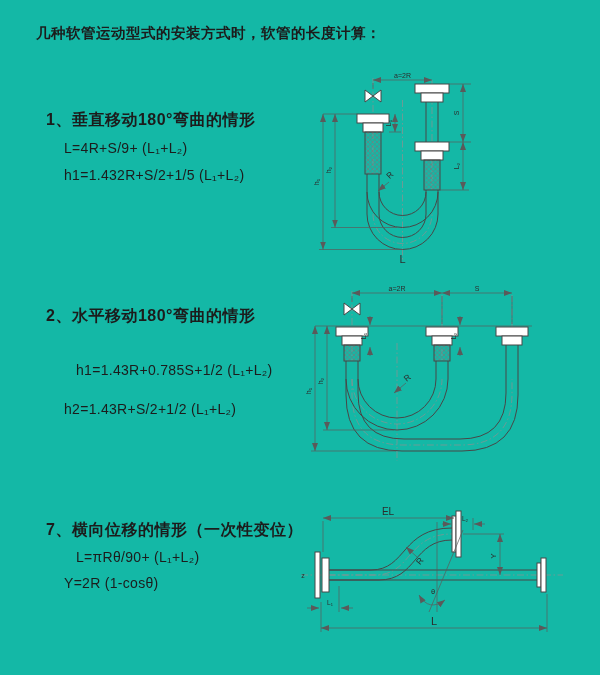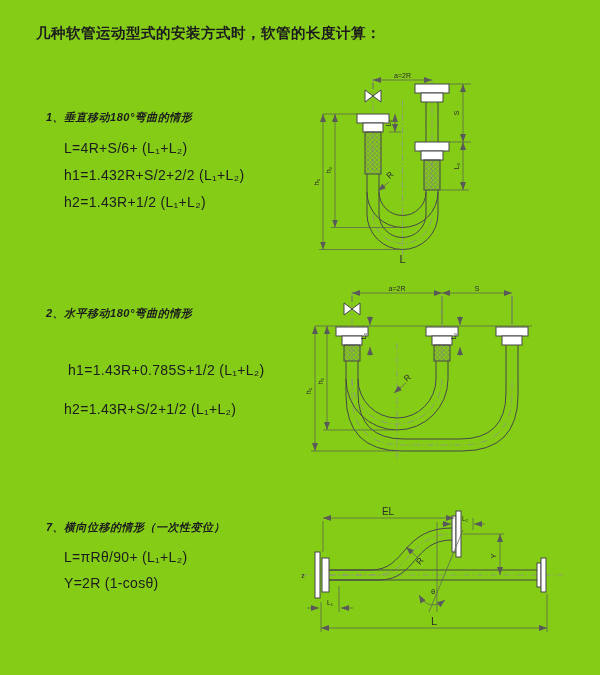--- a/index.html
+++ b/index.html
@@ -1,45 +1,44 @@
 <!DOCTYPE html>
 <html><head>
 <meta charset="utf-8">
 <style>
   html,body{margin:0;padding:0;background:#ffffff;}
-  .page{position:relative;width:600px;height:675px;background:#84cc16;overflow:hidden;
+  .page{position:relative;width:600px;height:675px;background:#14b8a6;overflow:hidden;
         font-family:"Liberation Sans","DejaVu Sans",sans-serif;color:#1c1c1c;}
   .title{position:absolute;left:36px;top:24px;font-size:14.5px;font-weight:600;letter-spacing:.5px;}
-  .heading{position:absolute;font-size:11px;font-weight:600;letter-spacing:.5px;white-space:nowrap;font-style:italic;}
+  .heading{position:absolute;font-size:16px;font-weight:600;letter-spacing:.5px;white-space:nowrap;}
   .formula{position:absolute;font-size:14px;font-weight:400;letter-spacing:.3px;white-space:nowrap;}
   svg{position:absolute;overflow:visible;}
   svg text{font-family:"Liberation Sans","DejaVu Sans",sans-serif;fill:#2c2c2c;}
   .mainln{stroke:#474747;fill:none;stroke-width:1;}
   .dimln{stroke:#5a5a5a;fill:none;stroke-width:.7;}
   .ctrln{stroke:#8f8f8f;fill:none;stroke-width:.7;stroke-dasharray:7 2.5 1.5 2.5;}
   .fl{fill:#ffffff;stroke:#474747;stroke-width:1;}
 </style>
 </head>
 <body>
 
 <div class="page">
 
   <div class="title">几种软管运动型式的安装方式时，软管的长度计算：</div>
 
   <div class="heading" style="left:46px;top:110px">1、垂直移动180°弯曲的情形</div>
-  <div class="formula" style="left:64px;top:140px">L=4R+S/6+ (L₁+L₂)</div>
-  <div class="formula" style="left:64px;top:167px">h1=1.432R+S/2+2/2 (L₁+L₂)</div>
-  <div class="formula" style="left:64px;top:194px">h2=1.43R+1/2 (L₁+L₂)</div>
+  <div class="formula" style="left:64px;top:140px">L=4R+S/9+ (L₁+L₂)</div>
+  <div class="formula" style="left:64px;top:167px">h1=1.432R+S/2+1/5 (L₁+L₂)</div>
 
   <div class="heading" style="left:46px;top:306px">2、水平移动180°弯曲的情形</div>
-  <div class="formula" style="left:68px;top:362px">h1=1.43R+0.785S+1/2 (L₁+L₂)</div>
+  <div class="formula" style="left:76px;top:362px">h1=1.43R+0.785S+1/2 (L₁+L₂)</div>
   <div class="formula" style="left:64px;top:401px">h2=1.43R+S/2+1/2 (L₁+L₂)</div>
 
   <div class="heading" style="left:46px;top:520px">7、横向位移的情形（一次性变位）</div>
-  <div class="formula" style="left:64px;top:549px">L=πRθ/90+ (L₁+L₂)</div>
+  <div class="formula" style="left:76px;top:549px">L=πRθ/90+ (L₁+L₂)</div>
   <div class="formula" style="left:64px;top:575px">Y=2R (1-cosθ)</div>
 
   <svg style="left:305px;top:70px" width="290" height="200" viewBox="0 0 290 200">
     <defs>
       <marker id="arr" markerUnits="userSpaceOnUse" markerWidth="9" markerHeight="7" refX="8" refY="3" orient="auto">
         <path d="M0,0 L8,3 L0,6 Z" fill="#5a5a5a"></path>
       </marker>
       <marker id="arrs" markerUnits="userSpaceOnUse" markerWidth="9" markerHeight="7" refX="0" refY="3" orient="auto">
         <path d="M8,0 L0,3 L8,6 Z" fill="#5a5a5a"></path>
       </marker>

